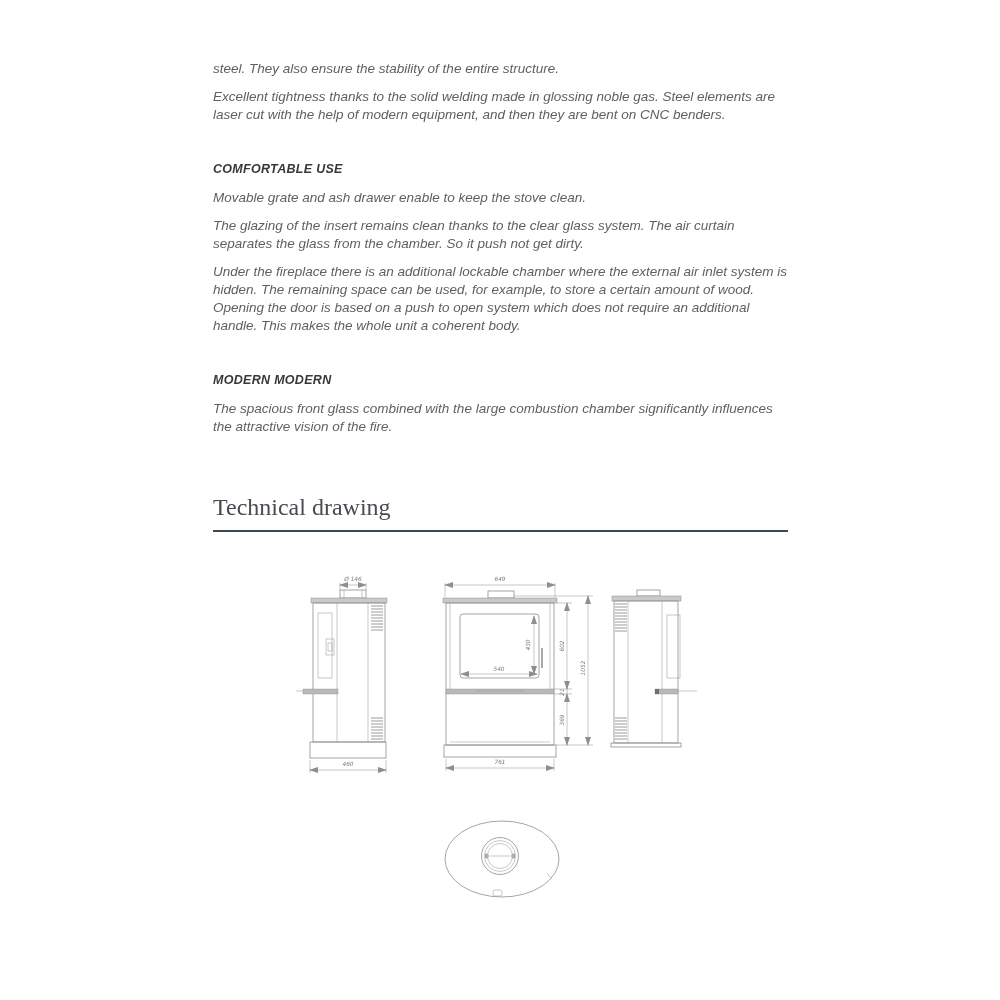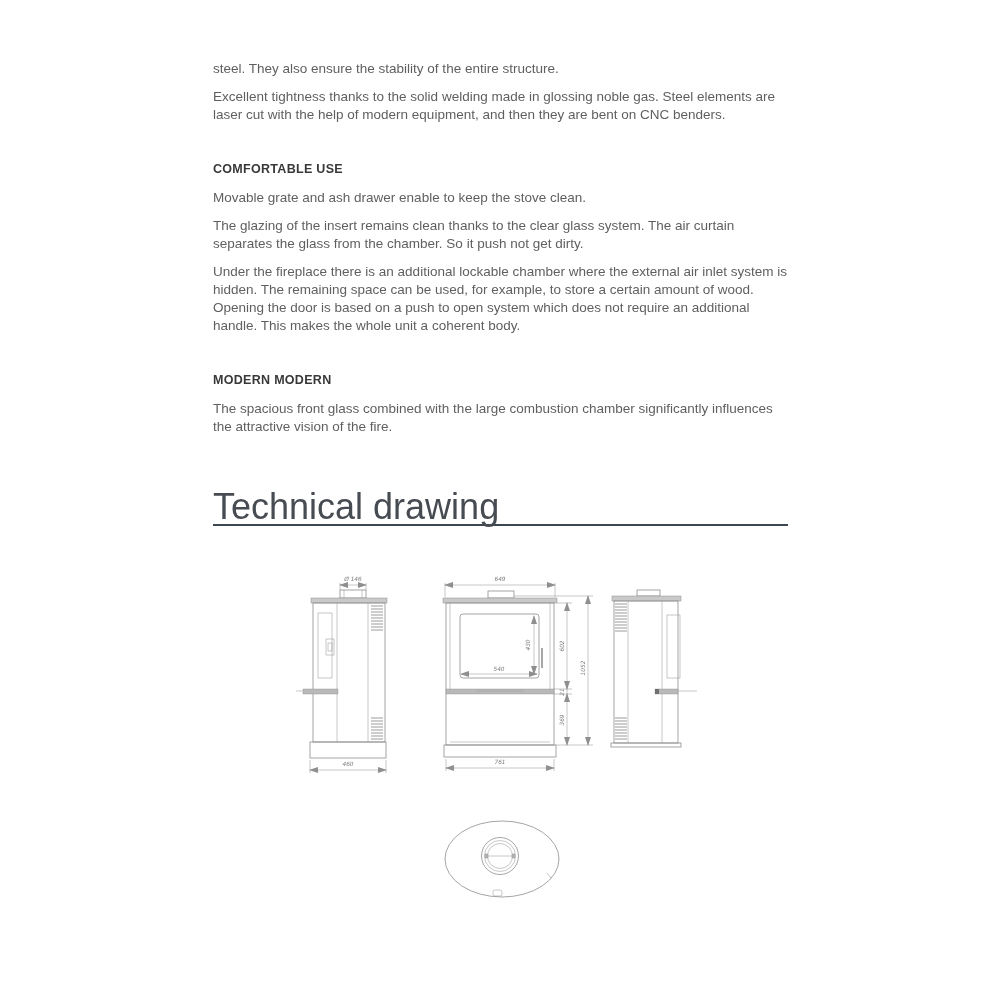--- a/index.html
+++ b/index.html
@@ -1,23 +1,23 @@
 <!DOCTYPE html>
 <html><head>
 <meta charset="utf-8">
 <style>
   html,body{margin:0;padding:0;background:#ffffff;}
   body{width:1000px;height:1000px;position:relative;overflow:hidden;
        font-family:"Liberation Sans", sans-serif;}
   .content{position:absolute;left:213px;top:60px;width:575px;}
-  .content p{margin:0 0 10px 0;font-size:13.5px;line-height:18px;color:#5f5f5f;}
+  .content p{margin:0 0 10px 0;font-size:13.5px;line-height:18px;color:#5f5f5f;font-style:italic;}
   .sec-heading{margin:38px 0 13px 0;font-size:12.5px;font-weight:bold;
-               color:#383838;letter-spacing:.3px;}
-  .drawing-title{margin:54px 0 0 0;font-size:36px;font-weight:400;color:#474c52;
-                 line-height:34px;padding-bottom:0;border-bottom:2px solid #3d4752;}
+               color:#383838;letter-spacing:.3px;font-style:italic;}
+  .drawing-title{margin:54px 0 0 0;font-size:24px;font-weight:400;color:#474c52;
+                 line-height:34px;padding-bottom:6px;border-bottom:2px solid #3d4752;font-family:Liberation Serif, serif;}
   .tech-svg{position:absolute;left:290px;top:570px;width:420px;height:360px;}
   .tech-svg .ln{fill:none;stroke:#8e8e8e;stroke-width:.8;}
   .tech-svg .thin{fill:none;stroke:#9a9a9a;stroke-width:.55;}
   .tech-svg .shade{fill:#c9c9c9;stroke:#8e8e8e;stroke-width:.5;}
   .tech-svg .shade2{fill:#b9b9b9;stroke:#8e8e8e;stroke-width:.4;}
   .tech-svg .slat{fill:none;stroke:#9b9b9b;stroke-width:1;}
   .tech-svg .dimln{fill:none;stroke:#8f8f8f;stroke-width:.5;}
   .tech-svg text.dim{font:italic 5.8px "DejaVu Sans", sans-serif;fill:#7d7d7d;
                      text-anchor:middle;}
 </style>

